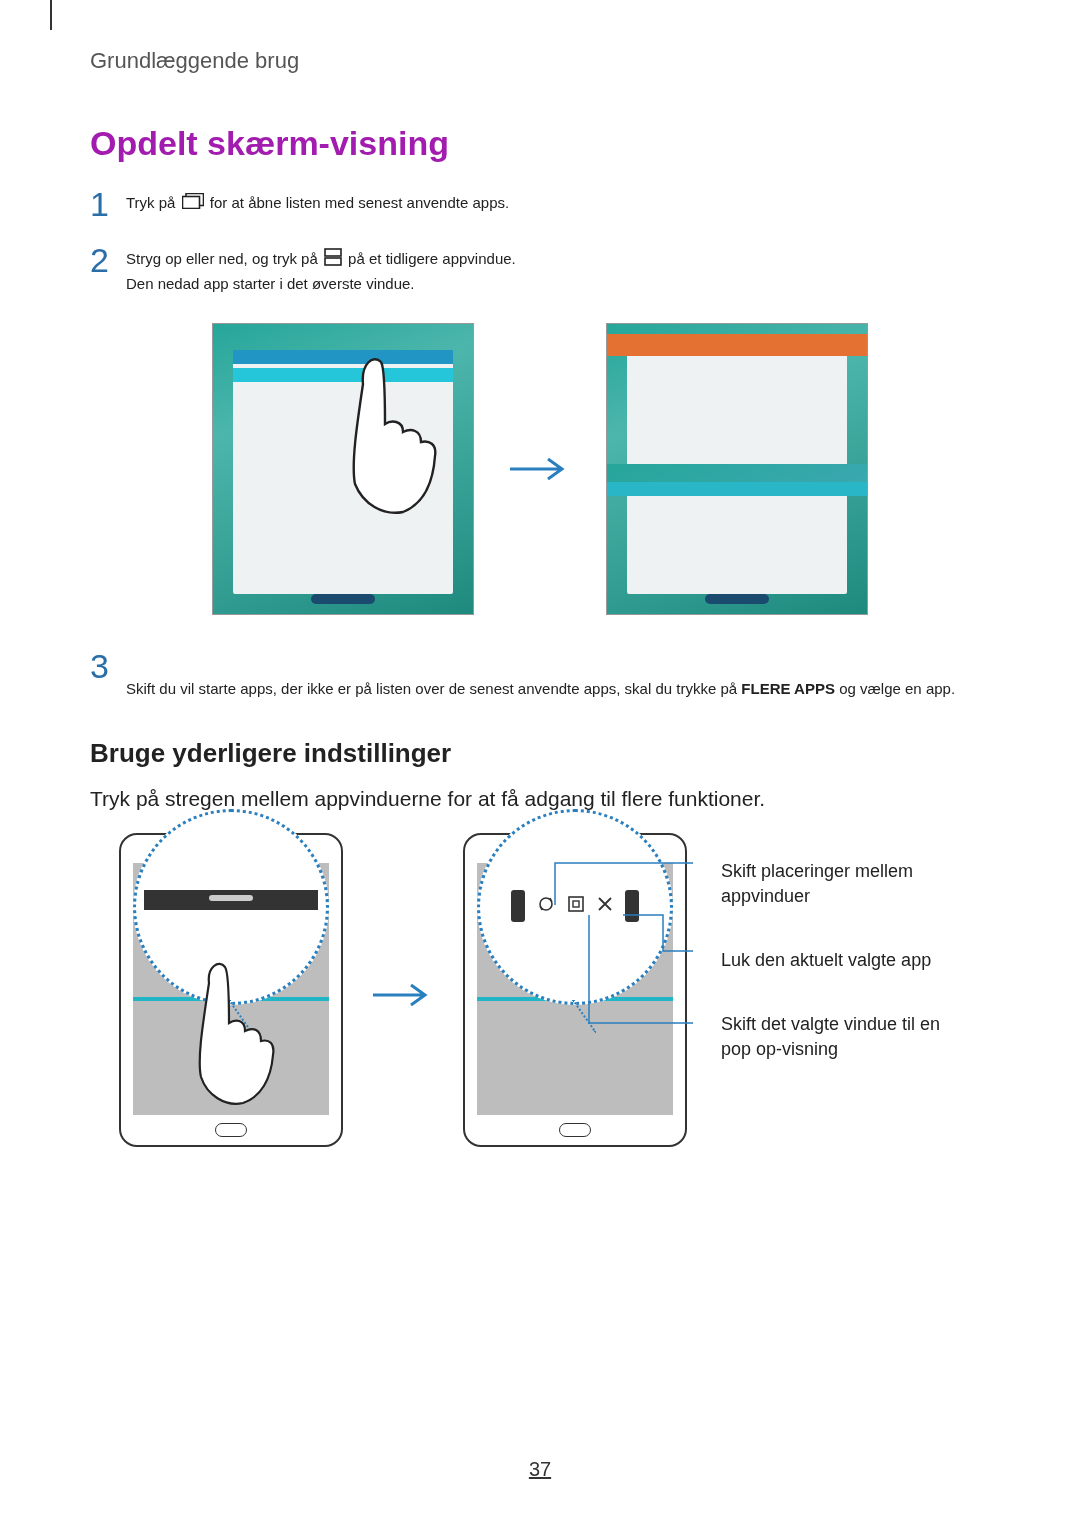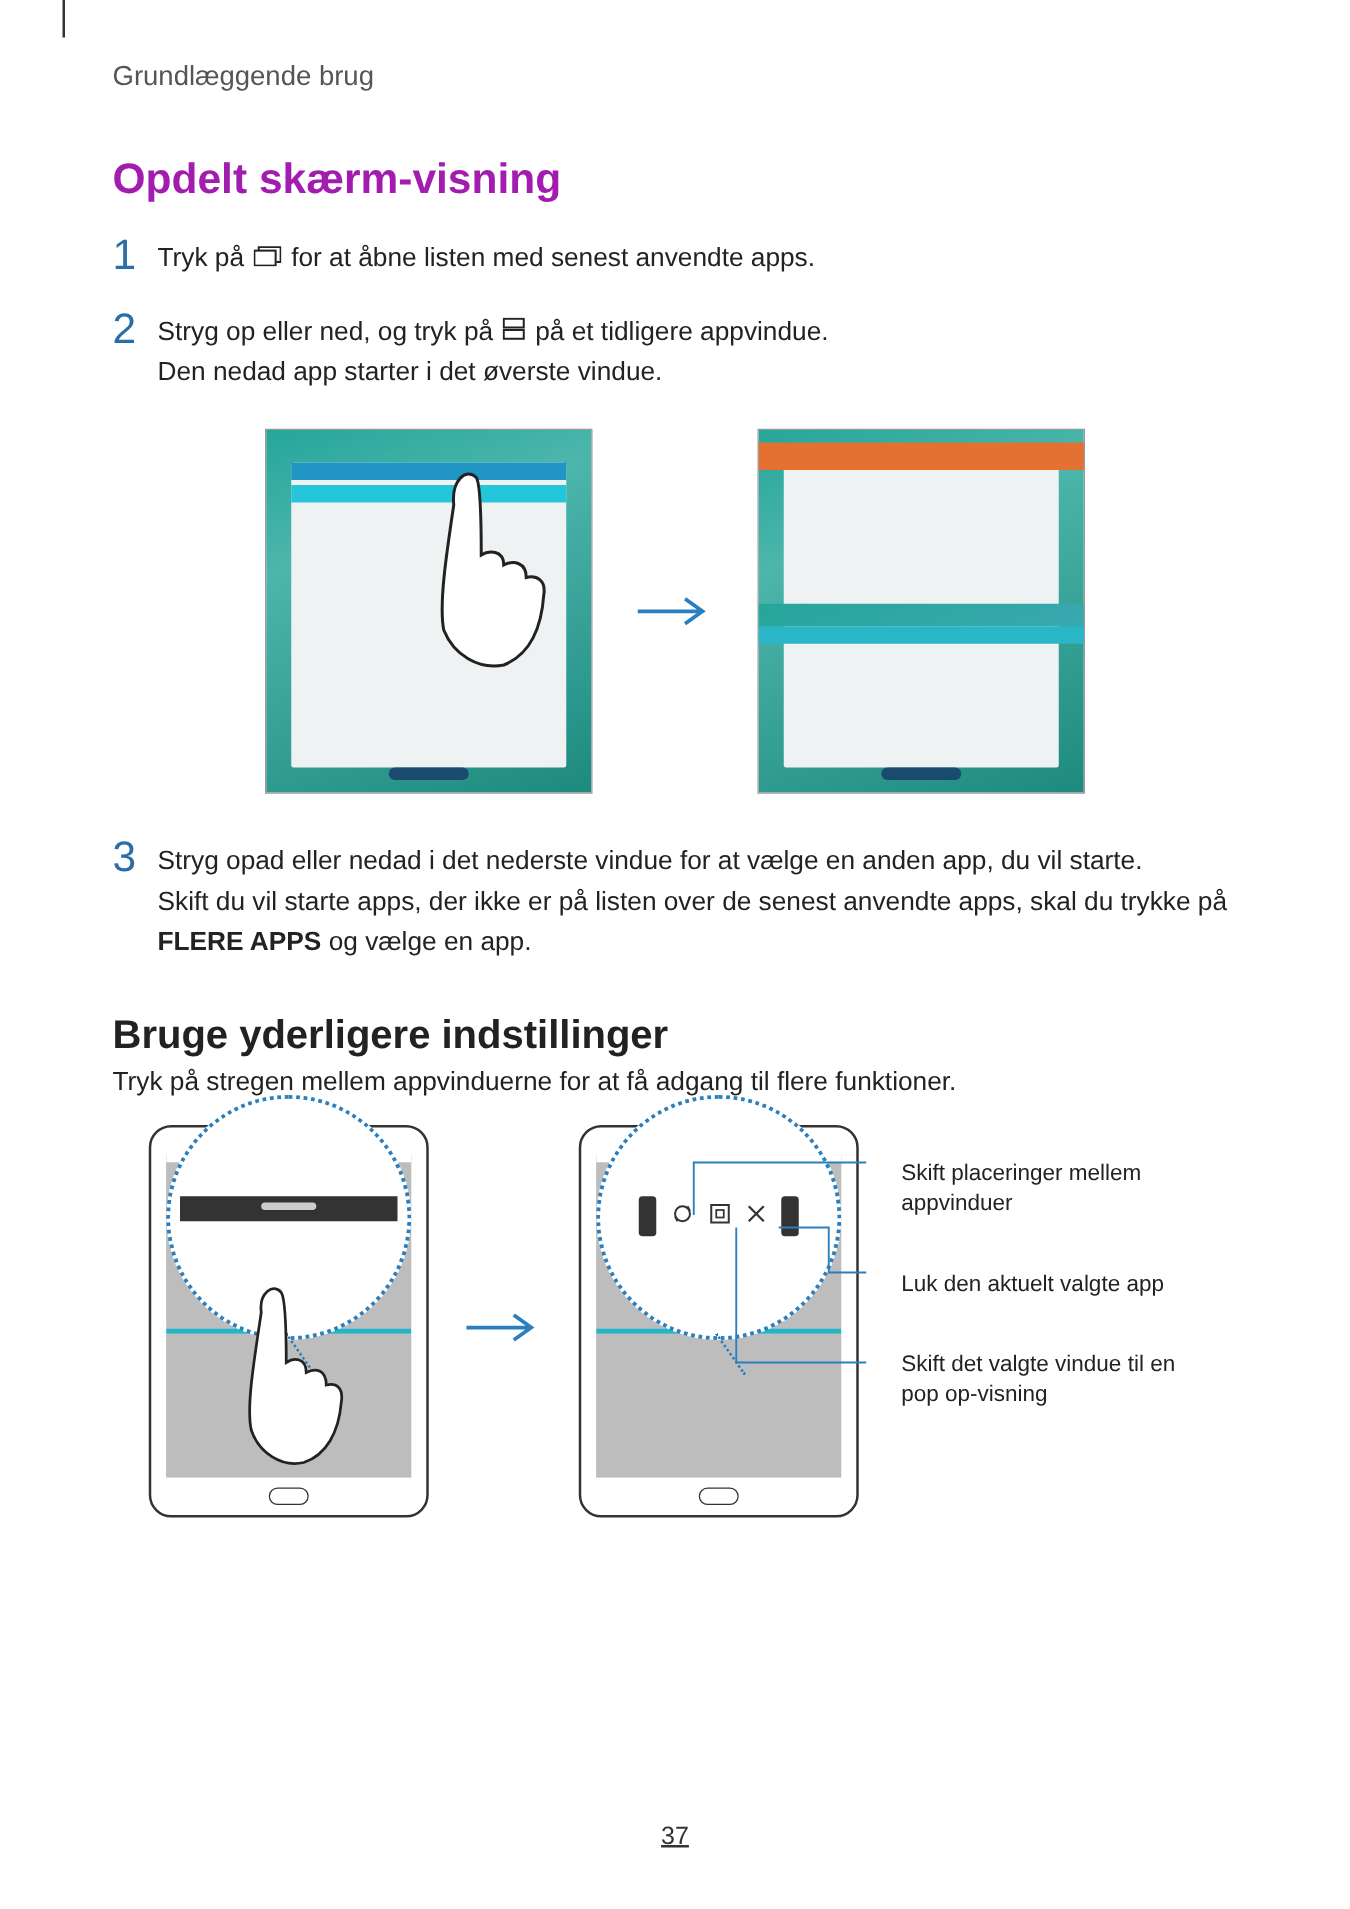--- a/index.html
+++ b/index.html
@@ -42,35 +42,35 @@
   .step-num {
     font-size: 34px;
     color: #2a6ea8;
     font-weight: 400;
     width: 36px;
     flex-shrink: 0;
     line-height: 1;
     margin-top: -4px;
   }
   .step-body {
-    font-size: 21px;
+    font-size: 15px;
     color: #222;
     line-height: 1.55;
   }
   .icon-box {
     display: inline-block;
     vertical-align: middle;
     margin: 0 2px;
   }
   .sub-heading {
-    font-size: 32px;
+    font-size: 26px;
     color: #222;
     font-weight: bold;
     margin-top: 38px;
-    margin-bottom: 4px;
+    margin-bottom: 14px;
   }
   .body-text {
     font-size: 21px;
     color: #222;
     line-height: 1.55;
     margin-bottom: 18px;
   }
   .figure-row {
     display: flex;
     justify-content: center;
@@ -359,21 +359,20 @@
       <div class="fig2-split fig2-top"></div>
       <div class="fig2-split fig2-mid"></div>
       <div class="fig2-split fig2-header2"></div>
       <div class="pill"></div>
     </div>
   </div>
 
   <div class="step">
     <div class="step-num">3</div>
     <div class="step-body">
-      <span>Stryg opad eller nedad i det nederste vindue for at vælge en anden app, du vil starte.</span>
       <br>
       <span>Skift du vil starte apps, der ikke er på listen over de senest anvendte apps, skal du trykke på </span><span class="bold">FLERE APPS</span><span> og vælge en app.</span>
     </div>
   </div>
 
   <div class="sub-heading">Bruge yderligere indstillinger</div>
   <div class="body-text">Tryk på stregen mellem appvinduerne for at få adgang til flere funktioner.</div>
 
   <div class="device-row">
     <div style="position:relative;">

